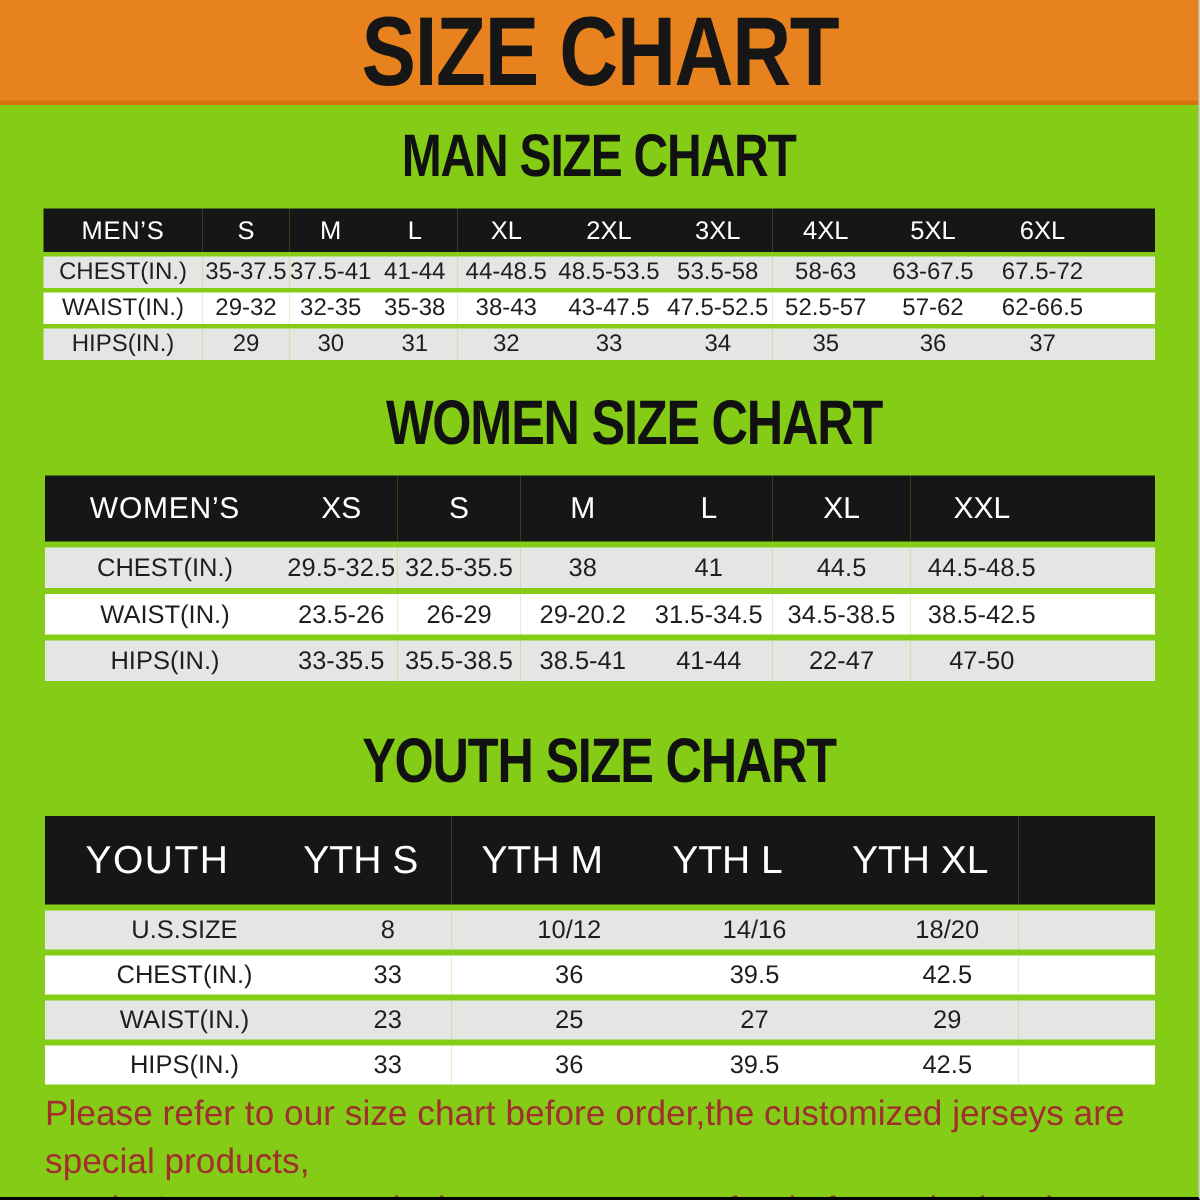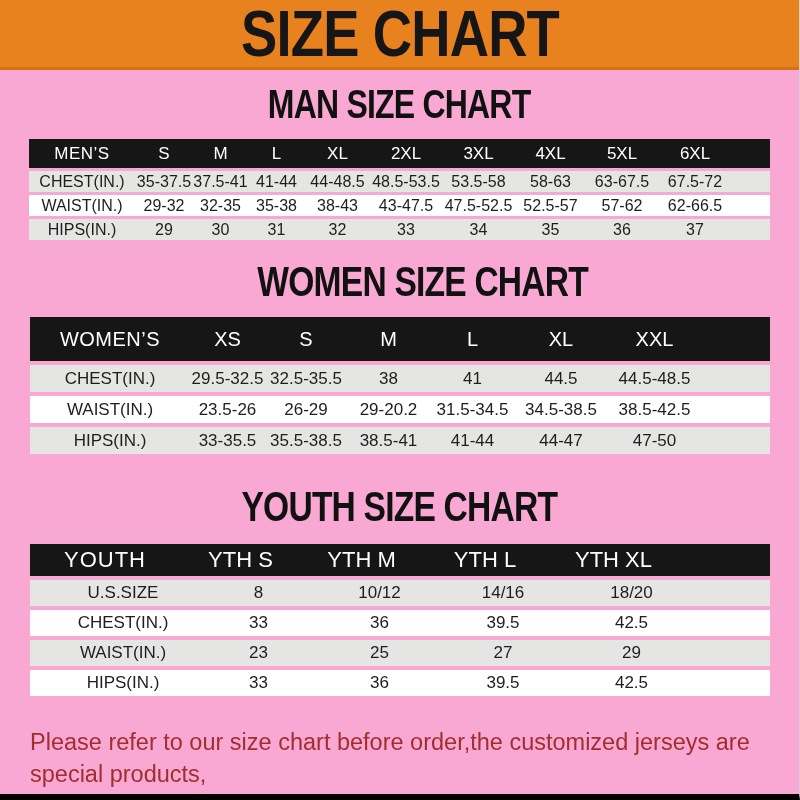--- a/index.html
+++ b/index.html
@@ -2,24 +2,24 @@
 <html><head>
 <meta charset="utf-8">
 <style>
   * { margin: 0; padding: 0; box-sizing: border-box; }
   html, body { background: #ffffff; }
   body { font-family: "Liberation Sans", sans-serif; }
   .page {
     position: relative;
     width: 800px;
     height: 800px;
-    background: #f9a8d4;
+    background: #84cc16;
     overflow: hidden;
     border-right: 1px solid #cfcfcf;
-    border-bottom: 6px solid #000000;
+    border-bottom: 2px solid #000000;
   }
 
   
   .banner {
     position: absolute;
     top: 0; left: 0; right: 0;
     height: 70px;
     background: #E8821E;
     border-bottom: 3px solid #d4740f;
     display: flex;
@@ -93,21 +93,21 @@
   #men-table td.rowlabel { font-size: 16px; }
 
   
   #women-table { top: 313px; left: 30px; width: 740px; border-spacing: 0 4px; }
   #women-table tr.head th { height: 44px; font-size: 20px; margin-top: 40px; }
   #women-table th.corner { font-size: 24px; }
   #women-table td { height: 27px; font-size: 17px; color: #1e1e1e; }
 
   
   #youth-table { top: 540px; left: 30px; width: 740px; border-spacing: 0 4px; }
-  #youth-table tr.head th { height: 32px; font-size: 22px; }
+  #youth-table tr.head th { height: 59px; font-size: 26px; }
   #youth-table th.corner { font-size: 24px; letter-spacing: 1px; }
   #youth-table td { height: 26px; font-size: 17px; color: #1e1e1e; padding-left: 36px; }
 
   
   .note {
     position: absolute;
     top: 726px; left: 30px; right: 14px;
     color: #A12F2F;
     font-size: 23.5px;
     line-height: 32px;
@@ -242,21 +242,21 @@
       <td>34.5-38.5</td>
       <td>38.5-42.5</td>
       <td></td>
     </tr>
     <tr class="row-gray">
       <td class="rowlabel">HIPS(IN.)</td>
       <td>33-35.5</td>
       <td>35.5-38.5</td>
       <td>38.5-41</td>
       <td>41-44</td>
-      <td>44-47</td>
+      <td>22-47</td>
       <td>47-50</td>
       <td></td>
     </tr>
   </tbody>
     </table>
 
   <div class="section-heading" id="youth-heading">
     <span>YOUTH SIZE CHART</span>
   </div>
 

